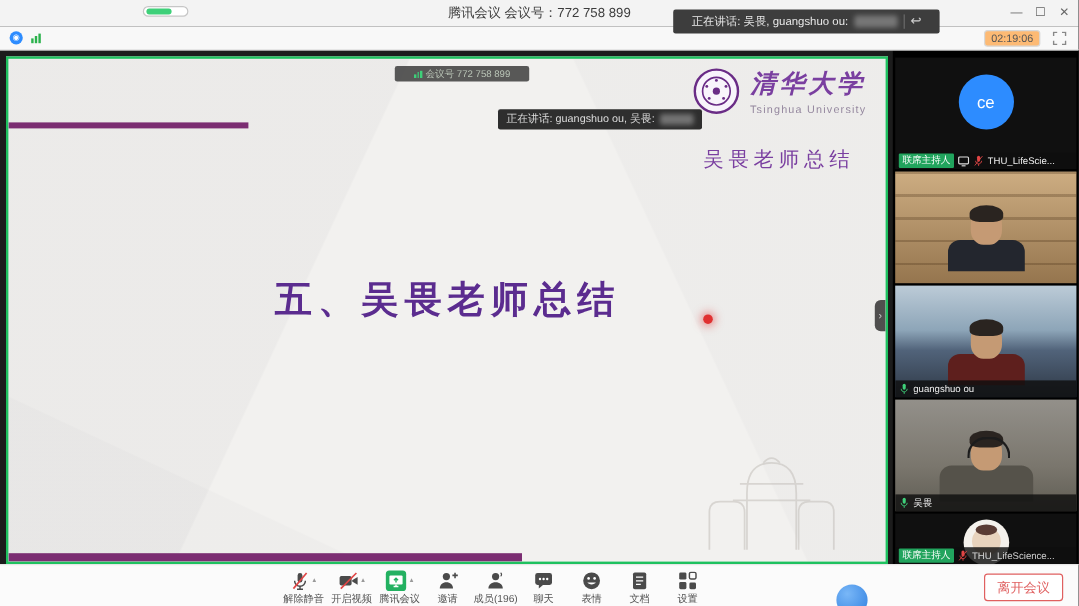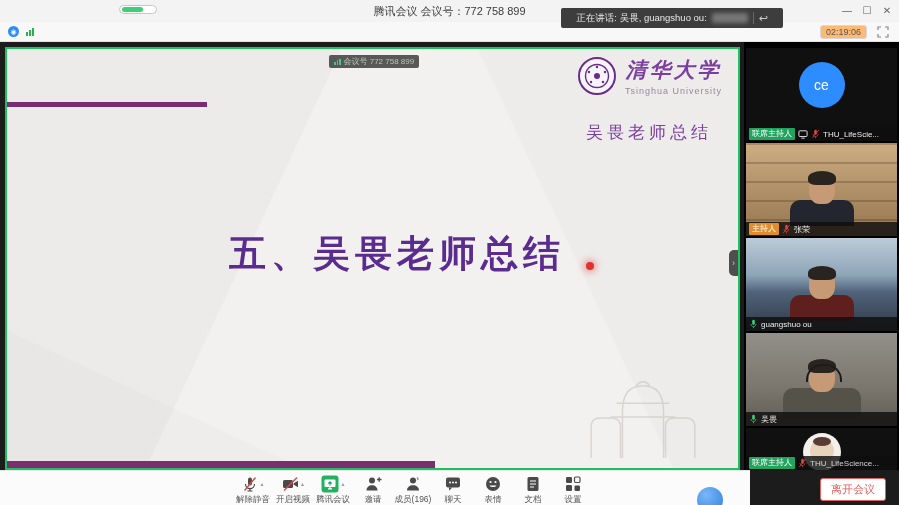--- a/index.html
+++ b/index.html
@@ -33,34 +33,34 @@
   .v-div{width:1px;height:12px;background:#6a6a6a;}
   .reply-ic{font-size:11px;color:#cccccc;line-height:1;}
   
   .share{position:absolute;left:5px;top:47px;width:735px;height:423px;box-sizing:border-box;
          border:2px solid #1ec15f;background:#f2f1ef;overflow:hidden;
          background-image:linear-gradient(115deg,rgba(40,40,60,.03) 0 36%,transparent 36.2%),
                           linear-gradient(245deg,rgba(40,40,60,.025) 0 28%,transparent 28.2%),
                           linear-gradient(25deg,rgba(40,40,60,.02) 0 18%,transparent 18.2%);}
   .bar-top{position:absolute;left:0;top:53px;width:200px;height:5px;background:#7b2d72;}
   .bar-bottom{position:absolute;left:0;bottom:0;width:428px;height:7px;background:#7b2d72;}
-  .slide-title{position:absolute;left:222px;top:180px;font-size:37px;font-weight:bold;color:#5b2c8f;
+  .slide-title{position:absolute;left:222px;top:180px;font-size:31px;font-weight:bold;color:#5b2c8f;
                letter-spacing:5px;font-family:"Liberation Serif","DejaVu Serif",serif;}
   .logo-row{position:absolute;right:16px;top:7px;display:flex;align-items:flex-start;gap:8px;}
   .logo-texts{display:flex;flex-direction:column;align-items:center;}
   .logo-cn{font-size:21px;font-weight:bold;font-style:italic;color:#7a3fa0;letter-spacing:3px;
            font-family:"Liberation Serif","DejaVu Serif",serif;}
   .logo-en{font-size:9px;color:#95889f;letter-spacing:1px;margin-top:2px;}
   .school{position:absolute;right:26px;top:72px;font-size:17px;color:#7a3fa0;letter-spacing:4px;
           font-family:"Liberation Serif","DejaVu Serif",serif;}
   .gate{position:absolute;right:38px;bottom:8px;opacity:.55;}
   .laser{position:absolute;left:579px;top:213px;width:8px;height:8px;border-radius:50%;background:#e03131;
          box-shadow:0 0 7px 2px rgba(224,49,49,.5);}
   .meet-pill{position:absolute;left:322px;top:6px;height:13px;background:rgba(66,66,66,.88);border-radius:2px;
-             display:flex;align-items:center;gap:3px;padding:0 5px;z-index:5;}
+             display:flex;align-items:center;gap:3px;padding:0 16px;z-index:5;}
   .meet-pill .txt{font-size:8px;color:#b9c4b6;white-space:nowrap;}
   .mini-sig{display:flex;align-items:flex-end;gap:1px;}
   .mini-sig i{display:block;width:1.5px;background:#3ed079;}
   .mini-sig i:nth-child(1){height:3px}.mini-sig i:nth-child(2){height:5px}.mini-sig i:nth-child(3){height:6px}
   .speak-pill{position:absolute;left:408px;top:42px;height:17px;background:#2e2e2e;border-radius:2px;
               display:flex;align-items:center;gap:4px;padding:0 7px;z-index:5;}
   .speak-pill .txt{font-size:9px;color:#dddddd;white-space:nowrap;}
   .collapse-handle{position:absolute;right:0;top:201px;width:9px;height:26px;background:rgba(25,25,25,.75);
                    border-radius:5px 0 0 5px;color:#c9c9c9;font-size:9px;display:flex;align-items:center;
                    justify-content:center;z-index:6;}
@@ -84,21 +84,21 @@
   .head{width:26px;height:30px;border-radius:45% 45% 40% 40%;background:#c59a74;margin:0 auto;position:relative;}
   .head:before{content:"";position:absolute;left:-1px;top:-3px;width:28px;height:14px;border-radius:50% 50% 30% 30%;background:#2a2420;}
   .torso{width:64px;height:26px;border-radius:10px 10px 0 0;margin:-4px auto 0;}
   .headset{position:absolute;left:-3px;top:2px;width:32px;height:16px;border:2px solid #1c1c1c;border-bottom:none;
            border-radius:16px 16px 0 0;}
   .av-anime{width:38px;height:38px;border-radius:50%;background:#f4f1ec;margin:5px auto 0;position:relative;overflow:hidden;}
   .av-anime:before{content:"";position:absolute;left:7px;top:6px;width:24px;height:24px;border-radius:50%;background:#e8d3bd;}
   .av-anime:after{content:"";position:absolute;left:10px;top:4px;width:18px;height:9px;border-radius:50%;background:#5a3c34;}
   .mic-sm{flex:none;}
   
-  .toolbar{position:absolute;left:0;top:470px;width:750px;height:35px;background:#fbfbfb;
+  .toolbar{position:absolute;left:0;top:470px;width:899px;height:35px;background:#fbfbfb;
            border-top:1px solid #e7e7e7;box-sizing:border-box;z-index:20;}
   .tb-items{position:absolute;left:233px;top:4px;display:flex;}
   .tb-item{width:40px;display:flex;flex-direction:column;align-items:center;cursor:default;}
   .tb-item .ic-row{display:flex;align-items:center;height:17px;}
   .tb-item .lbl{font-size:8.5px;color:#555;margin-top:2px;white-space:nowrap;}
   .caret{font-size:6px;color:#999;margin-left:2px;}
   .leave-btn{position:absolute;right:13px;top:478px;border:1px solid #e06060;color:#e06060;background:#fff;
              border-radius:3px;font-size:11px;padding:3px 10px;z-index:21;}
   .float-bubble{position:absolute;left:697px;top:487px;width:26px;height:26px;border-radius:50%;z-index:22;
                 background:radial-gradient(circle at 35% 30%,#79b7f7,#2f7fe0);}
@@ -179,20 +179,24 @@
 
     <div class="meet-pill">
       <span class="mini-sig">
           <i></i>
           <i></i>
           <i></i>
         </span>
       <span class="txt">会议号 772 758 899</span>
     </div>
 
+    <div class="speak-pill">
+      <span class="txt">正在讲话: guangshuo ou, 吴畏:</span>
+      <span class="blur-blob" style="width:28px;height:9px"></span>
+    </div>
 
     <div class="collapse-handle">›</div>
   </div>
 
   <div class="sidebar">
 
     <div class="thumb t1">
       <div class="av-blue">ce</div>
       <div class="nbar">
         <span class="badge cohost">联席主持人</span>
@@ -207,30 +211,20 @@
             <path d="M1.5 12.5 10.5 1.5" stroke="#e04545"></path>
         </svg>
         <span class="pname">THU_LifeScie...</span>
       </div>
     </div>
 
     <div class="thumb t2 bg-shelf">
       <div class="person" style="bottom:10px">
         <div class="head"></div>
           <div class="torso" style="background:#23262e"></div>
-      </div>
-      <div class="nbar">
-        <span class="badge host">主持人</span>
-        <svg class="mic-sm" width="9" height="10" viewBox="0 0 12 14">
-          <rect x="4.2" y="1" width="3.6" height="7" rx="1.8" fill="#e04545"></rect>
-          <path d="M2.5 7c0 2 1.6 3.6 3.5 3.6S9.5 9 9.5 7" fill="none" stroke="#e04545"></path>
-          <path d="M6 10.6V13" stroke="#e04545"></path>
-            <path d="M1.5 12.5 10.5 1.5" stroke="#e04545"></path>
-        </svg>
-        <span class="pname">张荣</span>
       </div>
     </div>
 
     <div class="thumb t3 bg-mountain">
       <div class="person" style="bottom:10px">
         <div class="head"></div>
           <div class="torso" style="background:#5e1f1d"></div>
       </div>
       <div class="nbar">
         <svg class="mic-sm" width="9" height="10" viewBox="0 0 12 14">

